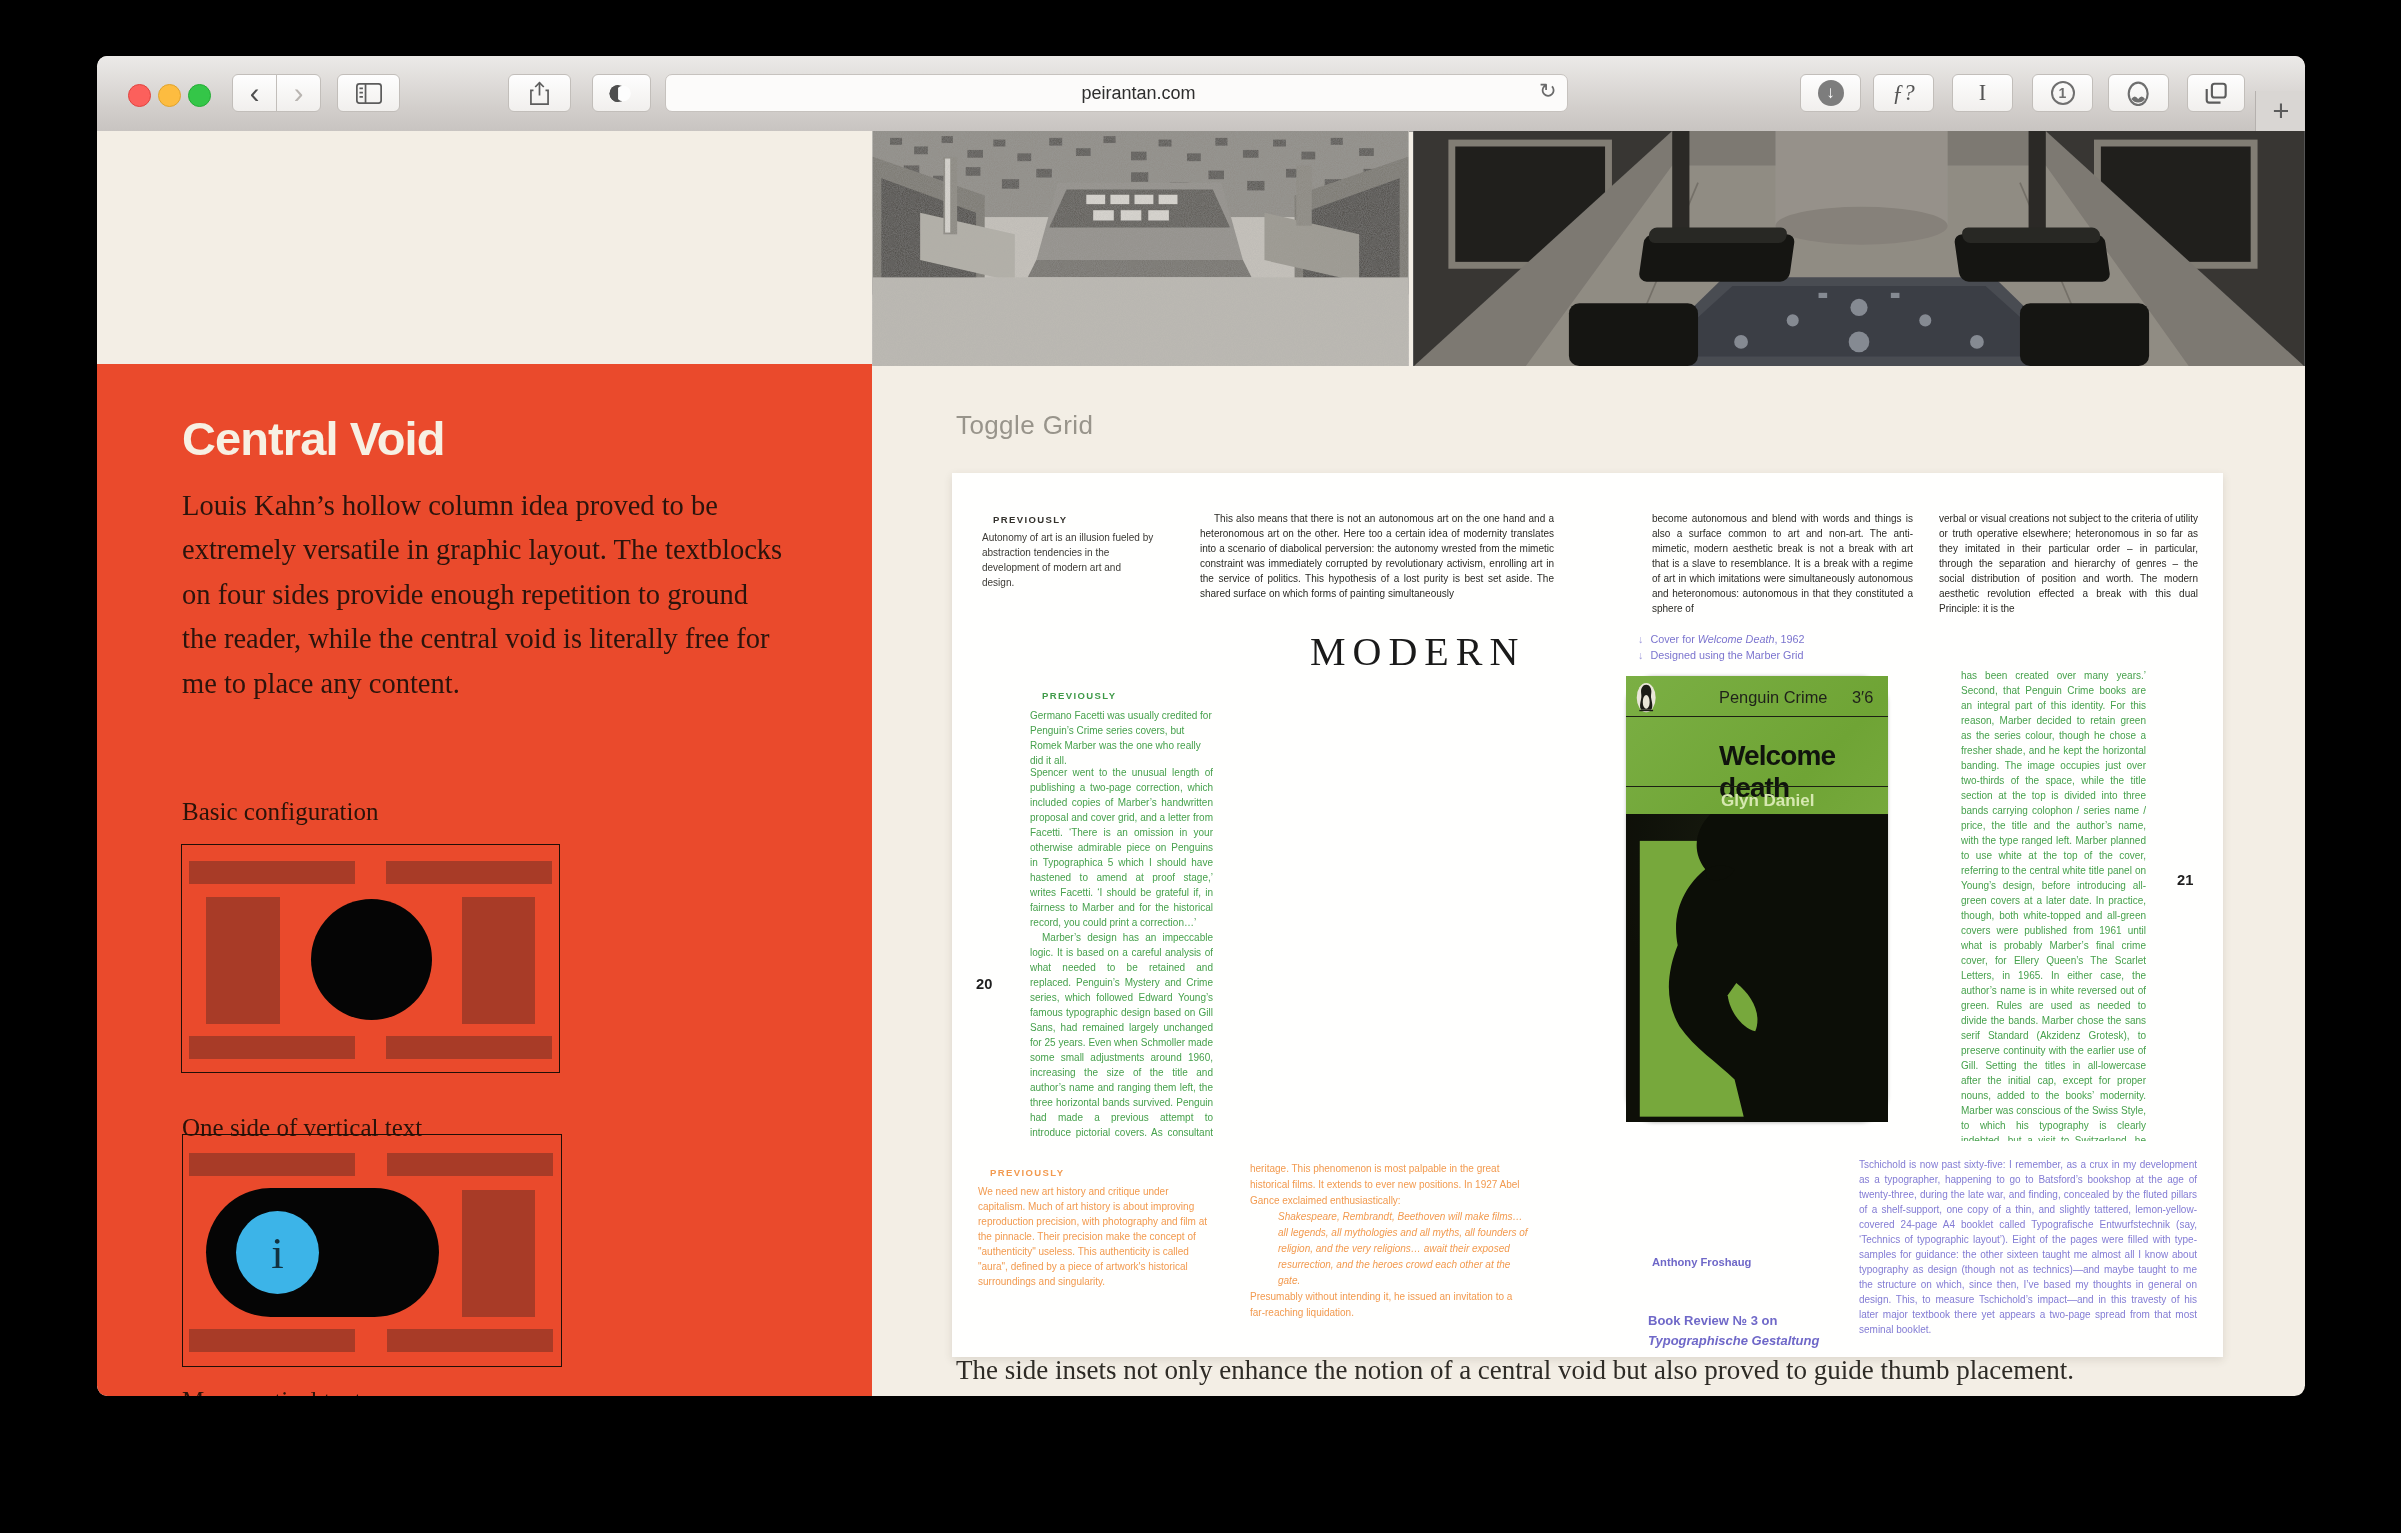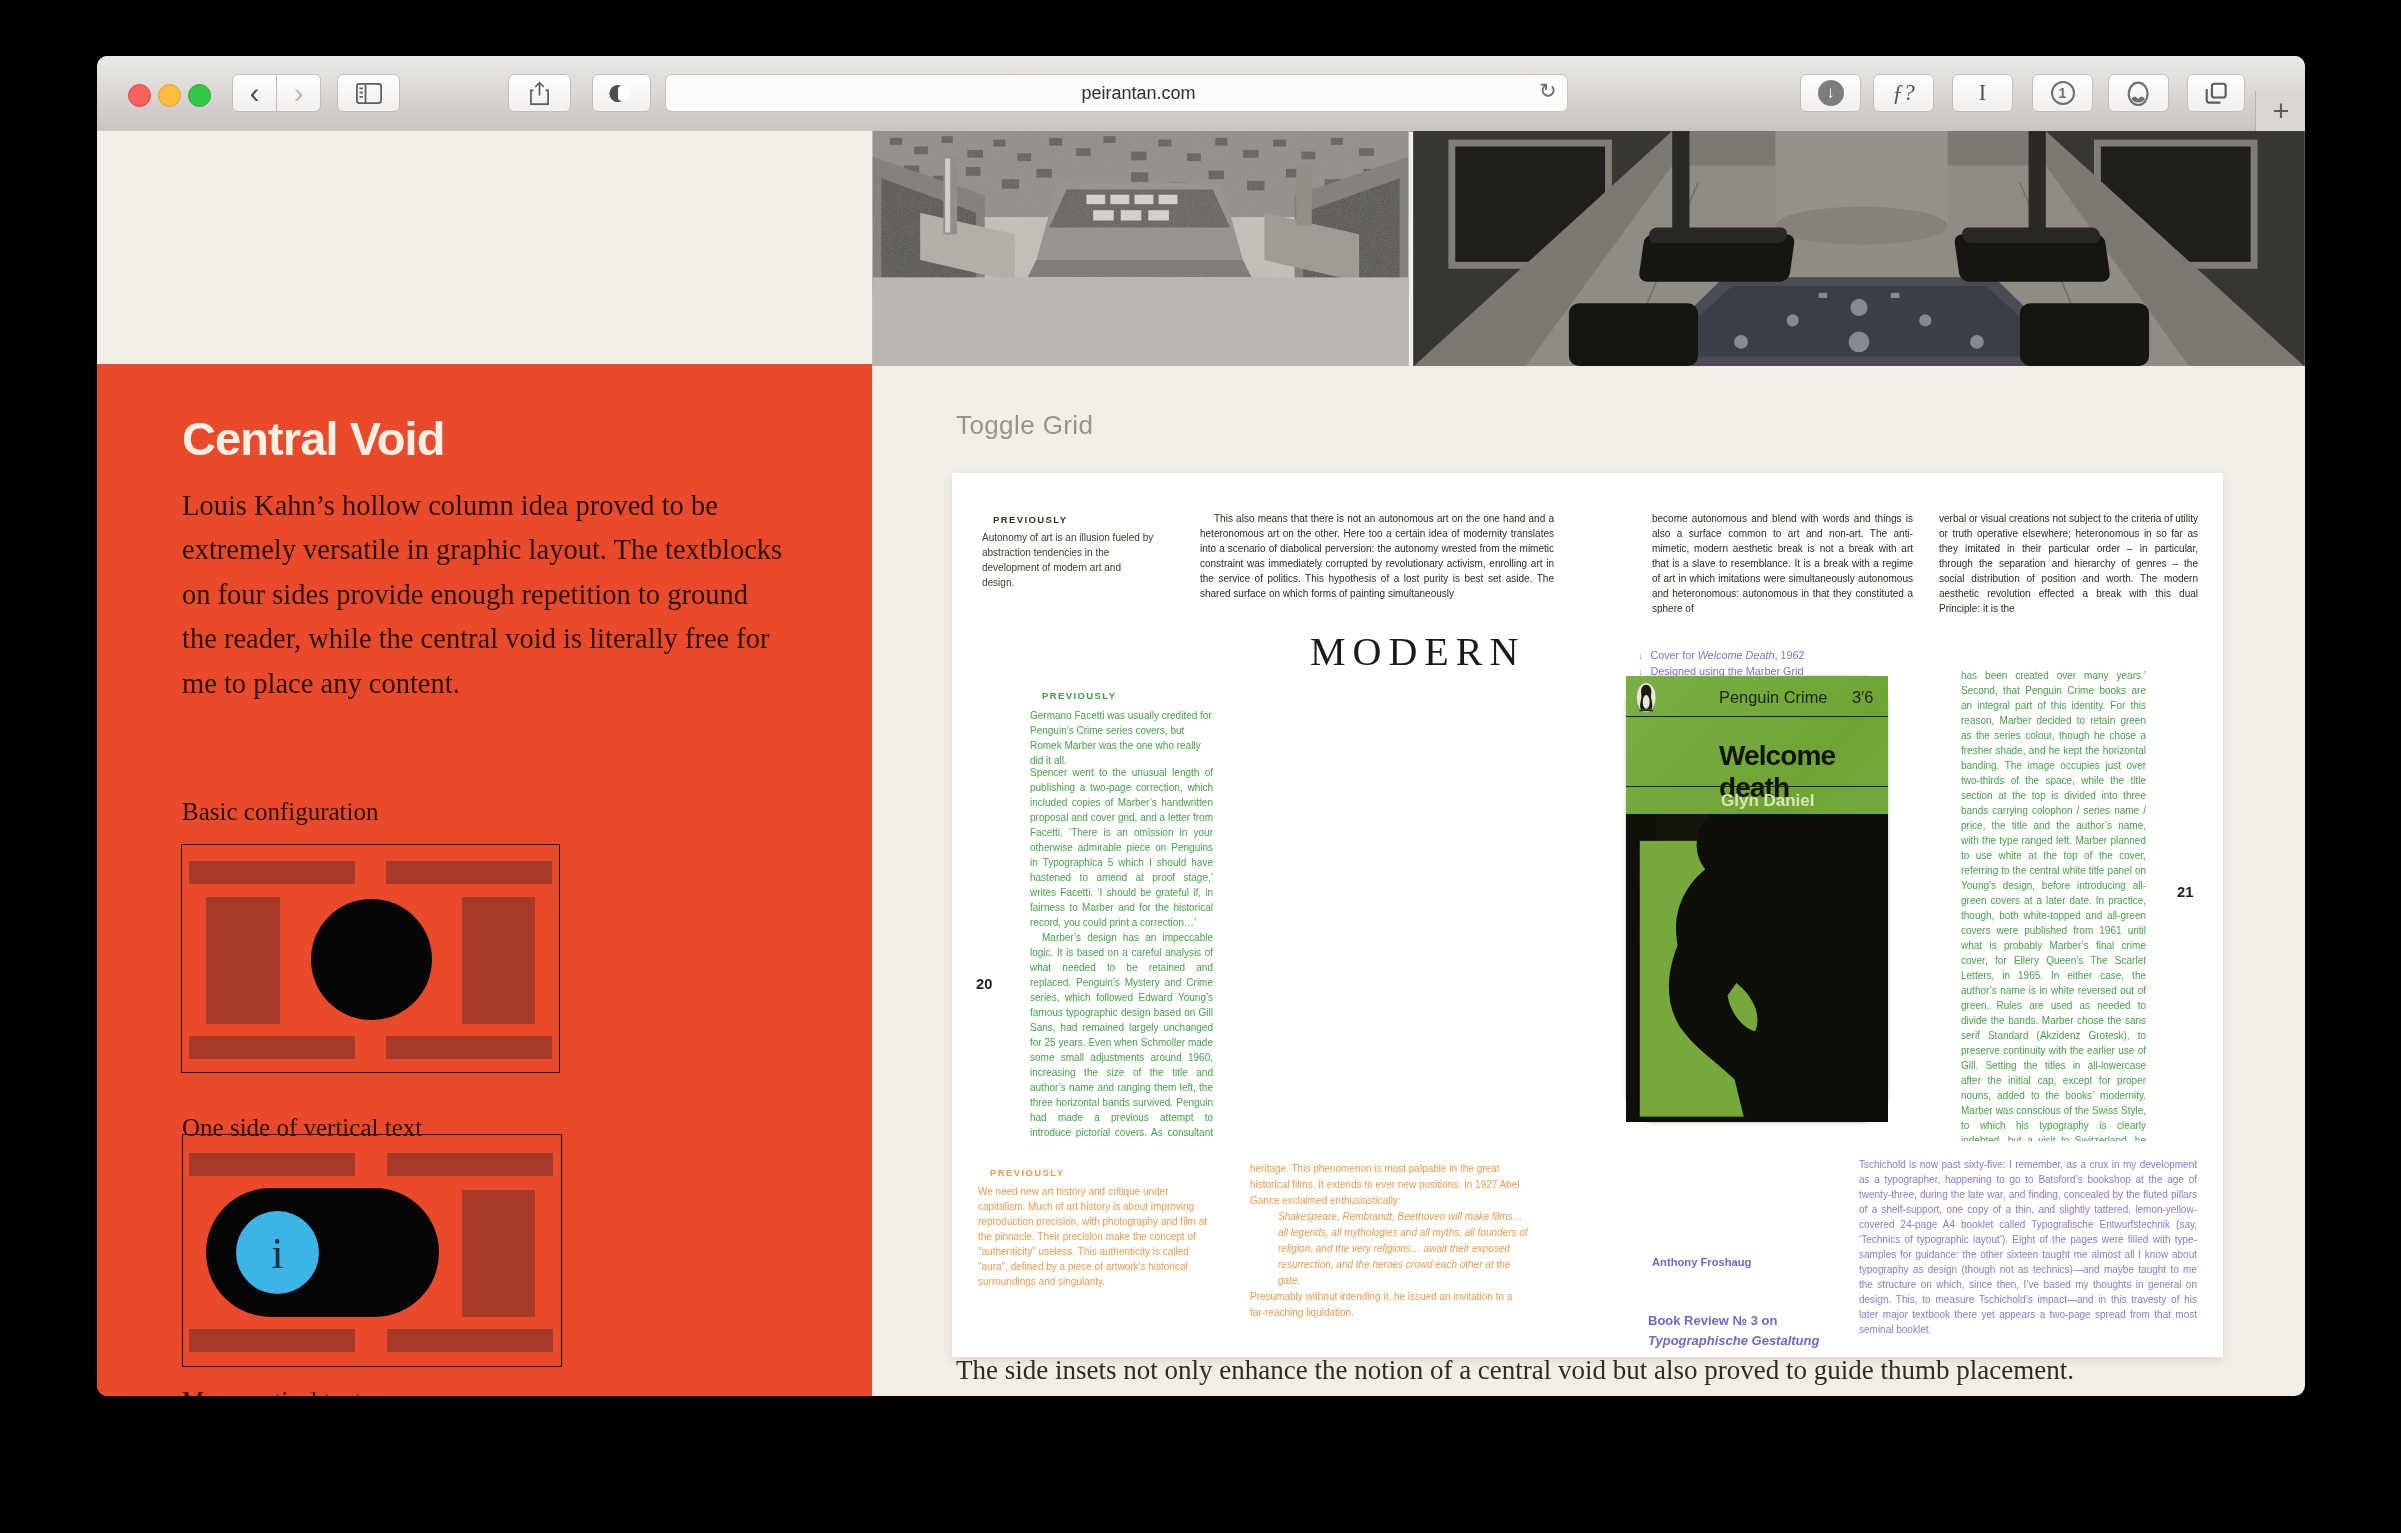--- a/index.html
+++ b/index.html
@@ -303,21 +303,21 @@
 
     <div class="abs smallcaps" style="left:90px;top:217px;color:#3f9a48;">PREVIOUSLY</div>
     <div class="abs note" style="left:78px;top:235px;width:183px;color:#46A14C;">Germano Facetti was usually credited for Penguin’s Crime series covers, but Romek Marber was the one who really did it all.</div>
     <div class="abs bcol" style="left:78px;top:292px;width:183px;height:376px;overflow:hidden;color:#46A14C;">
       <p>Spencer went to the unusual length of publishing a two-page correction, which included copies of Marber’s handwritten proposal and cover grid, and a letter from Facetti. ‘There is an omission in your otherwise admirable piece on Penguins in Typographica 5 which I should have hastened to amend at proof stage,’ writes Facetti. ‘I should be grateful if, in fairness to Marber and for the historical record, you could print a correction…’</p>
       <p>Marber’s design has an impeccable logic. It is based on a careful analysis of what needed to be retained and replaced. Penguin’s Mystery and Crime series, which followed Edward Young’s famous typographic design based on Gill Sans, had remained largely unchanged for 25 years. Even when Schmoller made some small adjustments around 1960, increasing the size of the title and author’s name and ranging them left, the three horizontal bands survived. Penguin had made a previous attempt to introduce pictorial covers. As consultant art director from 1956 to 1958, Abram Games designed a series of illustrated covers with a white band at the top carrying the title, author’s name and the Penguin colophon, but the publisher did not pursue it.</p>
 
     </div>
     <div class="abs pagenum" style="left:24px;top:503px;">20</div>
 
-    <div class="abs purple-caption" style="left:686px;top:174px;color:#7B74CE;">
+    <div class="abs purple-caption" style="left:686px;top:158px;color:#7B74CE;">
       <div><span style="opacity:.7;margin-right:7px;">↓</span><span>Cover for </span><span style="font-style:italic;">Welcome Death</span><span>, 1962</span></div>
       <div><span style="opacity:.7;margin-right:7px;">↓</span><span>Designed using the Marber Grid</span></div>
     </div>
 
     <div class="abs cover">
       <div class="abs cover-head">
         <span class="abs" style="left:8.6px;top:5.2px;">
           <svg width="22.4" height="35" viewBox="0 0 26 40">
               <ellipse cx="13" cy="19" rx="11" ry="17" fill="#e9e6d8"></ellipse>
               <path d="M13 4 c-4 0 -6 4 -6 8 c0 3 1 5 0 9 c-1 5 -2 9 0 12 l12 0 c2 -3 1 -7 0 -12 c-1 -4 0 -6 0 -9 c0 -4 -2 -8 -6 -8 Z" fill="#1b1c16"></path>
@@ -337,21 +337,21 @@
           <rect x="16" y="31" width="145" height="320" fill="#7DB23F"></rect>
           <path d="M98 0 C80 18 76 44 92 64 C70 82 52 112 60 152 C48 182 44 216 62 246 C80 272 106 288 126 308 L138 357 L304 357 L304 0 Z" fill="#090b06"></path>
           <path d="M128 196 C146 210 158 232 150 252 C134 248 120 228 118 210 Z" fill="#7DB23F"></path>
           <path d="M92 64 C104 58 116 58 126 64 C120 76 106 80 94 74 Z" fill="#090b06"></path>
           <rect x="0" y="0" width="304" height="357" fill="#36391f" opacity="0.08"></rect>
         </svg>
       </div>
     </div>
 
     <div class="abs bcol" style="left:1009px;top:195px;width:185px;height:473px;overflow:hidden;color:#46A14C;">has been created over many years.’ Second, that Penguin Crime books are an integral part of this identity. For this reason, Marber decided to retain green as the series colour, though he chose a fresher shade, and he kept the horizontal banding. The image occupies just over two-thirds of the space, while the title section at the top is divided into three bands carrying colophon / series name / price, the title and the author’s name, with the type ranged left. Marber planned to use white at the top of the cover, referring to the central white title panel on Young’s design, before introducing all-green covers at a later date. In practice, though, both white-topped and all-green covers were published from 1961 until what is probably Marber’s final crime cover, for Ellery Queen’s The Scarlet Letters, in 1965. In either case, the author’s name is in white reversed out of green. Rules are used as needed to divide the bands. Marber chose the sans serif Standard (Akzidenz Grotesk), to preserve continuity with the earlier use of Gill. Setting the titles in all-lowercase after the initial cap, except for proper nouns, added to the books’ modernity. Marber was conscious of the Swiss Style, to which his typography is clearly indebted, but a visit to Switzerland, he says, ‘put me off Swiss design slightly’. He felt that the imposition of Swiss grids led to a lack of vitality. Marber’s grid allows for different placements of title and author’s name depending on the length of the title and the needs of the design</div>
-    <div class="abs pagenum" style="left:1225px;top:411px;">21</div>
+    <div class="abs pagenum" style="left:1225px;top:399px;">21</div>
 
     <div class="abs smallcaps" style="left:38px;top:694px;color:#F29A4F;">PREVIOUSLY</div>
     <div class="abs note" style="left:26px;top:711px;width:238px;color:#F29A4F;">We need new art history and critique under capitalism. Much of art history is about improving reproduction precision, with photography and film at the pinnacle. Their precision make the concept of "authenticity" useless. This authenticity is called "aura", defined by a piece of artwork's historical surroundings and singularity.</div>
     <div class="abs" style="left:298px;top:688px;width:278px;color:#F29A4F;font-size:10px;line-height:1.6;">
       <div>heritage. This phenomenon is most palpable in the great historical films. It extends to ever new positions. In 1927 Abel Gance exclaimed enthusiastically:</div>
       <div class="quote" style="margin-left:28px;">Shakespeare, Rembrandt, Beethoven will make films… all legends, all mythologies and all myths, all founders of religion, and the very religions… await their exposed resurrection, and the heroes crowd each other at the gate.</div>
       <div>Presumably without intending it, he issued an invitation to a far-reaching liquidation.</div>
     </div>
 
     <div class="abs" style="left:700px;top:783px;font-size:11.2px;color:#6F68C8;font-weight:bold;">Anthony Froshaug</div>

